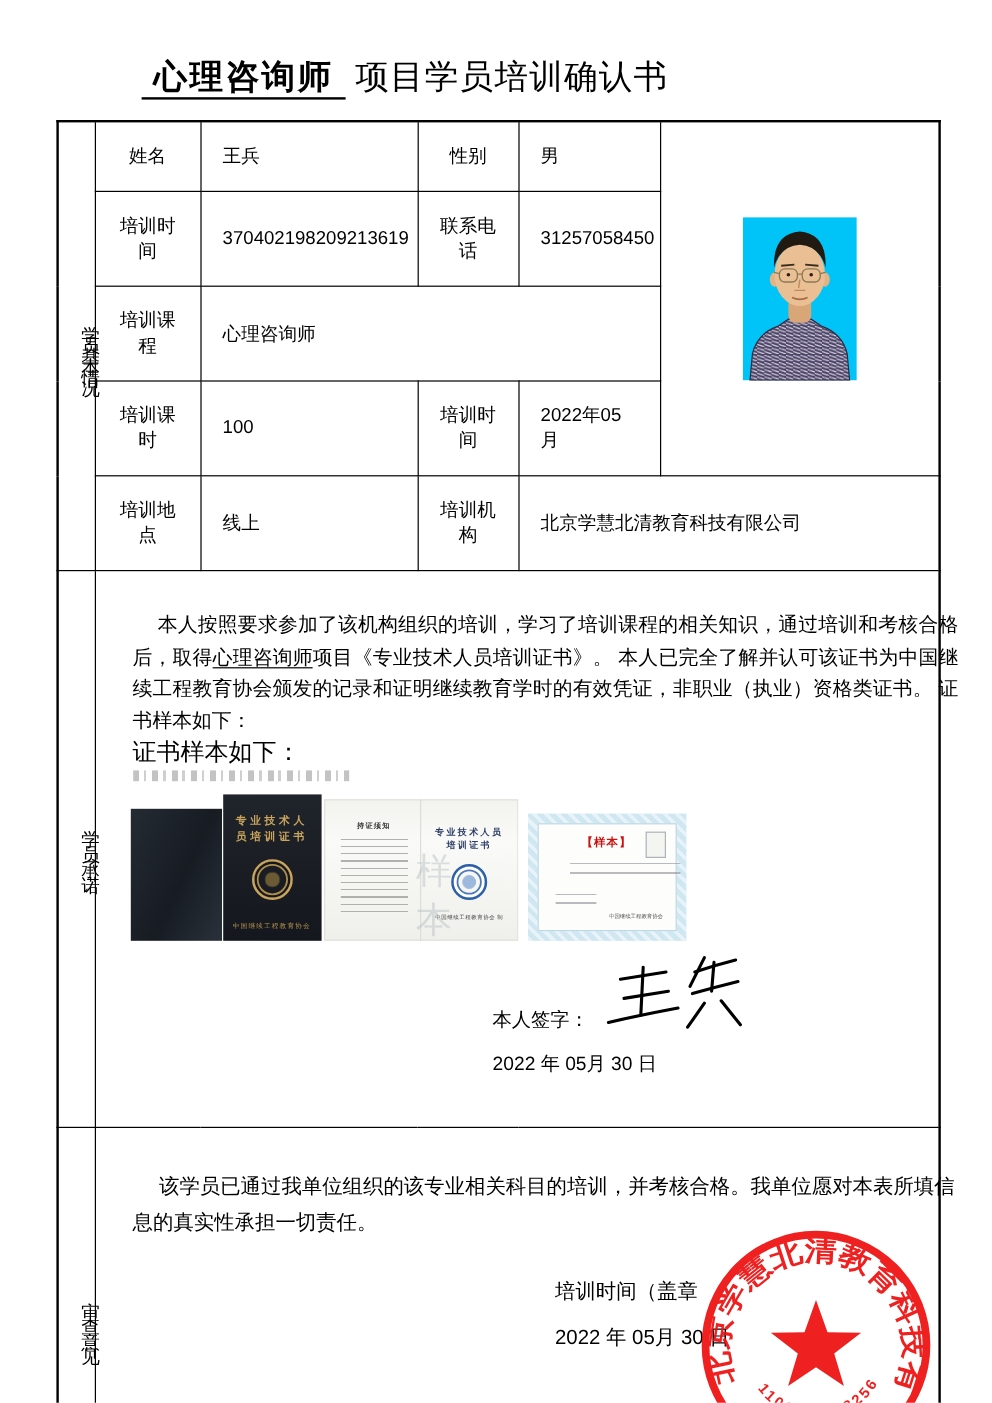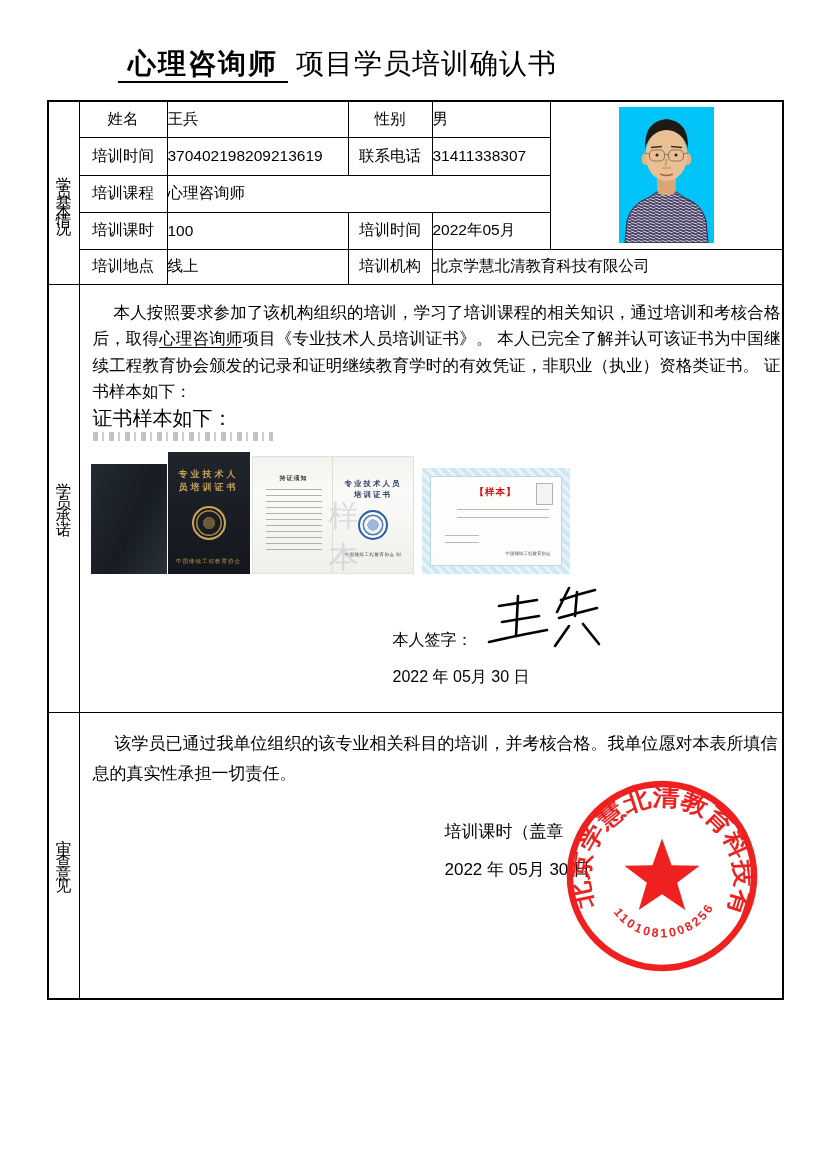--- a/index.html
+++ b/index.html
@@ -15,21 +15,21 @@
   }
   .doc-title .prog{font-weight:bold;letter-spacing:2px;border-bottom:2.5px solid #000;padding:0 10px 2px 10px;}
   .doc-title .suffix{font-weight:500;margin-left:8px;letter-spacing:1px;}
 
   
   table.form{
     position:absolute;left:47px;top:100px;width:735px;
     border-collapse:collapse;table-layout:fixed;
     border:2px solid #000;
   }
-  table.form td{border:1.5px solid #000;font-size:15.5px;padding:0;vertical-align:middle;}
+  table.form td{border:1.5px solid #000;font-size:15.5px;padding:18px;vertical-align:middle;}
   td.lab{text-align:center;}
   td.val{padding-left:9px;}
   td.vcell{text-align:center;}
   .vtext{
     writing-mode:vertical-rl;text-orientation:upright;
     display:inline-block;font-size:15.5px;letter-spacing:9px;line-height:1;
   }
   .vtext.loose{letter-spacing:13px;}
   td.photo-cell{text-align:center;vertical-align:middle;}
 
@@ -77,21 +77,21 @@
     width:26px;height:26px;margin-top:10px;border-radius:50%;
     border:2px solid #2b5fa8;box-shadow:inset 0 0 0 2.5px #fff,inset 0 0 0 4px #4b78b8;
     background:radial-gradient(circle,#9db8dd 0 30%,transparent 32%);
   }
   .inner-org{margin-top:12px;font-size:4.5px;color:#444;letter-spacing:.5px;}
   .wm{
     position:absolute;left:30px;top:40px;font-size:30px;color:#b9c4c6;opacity:.5;
     letter-spacing:16px;pointer-events:none;margin-left:47px;
   }
   .cert-sample{
-    width:148px;height:106px;margin-left:8px;margin-top:22px;background:#cfe7f1;
+    width:132px;height:106px;margin-left:8px;margin-top:22px;background:#cfe7f1;
     padding:8px;position:relative;
     background-image:repeating-linear-gradient(45deg,rgba(255,255,255,.5) 0 3px,transparent 3px 7px);
   }
   .sample-inner{width:100%;height:100%;background:#fdfdfb;box-sizing:border-box;border:1px solid #bcd8e4;position:relative;padding-top:9px;}
   .sample-tag{text-align:center;color:#cc1111;font-weight:bold;font-size:9.5px;letter-spacing:1px;}
   .sample-photo{position:absolute;right:8px;top:6px;width:15px;height:20px;border:1px solid #aab4ba;background:#f4f4f0;}
   .s-lines{position:absolute;left:26px;top:32px;width:92px;height:16px;
     background:repeating-linear-gradient(180deg,#8a8f96 0 1px,transparent 1px 8px);opacity:.6;}
   .s-lines2{position:absolute;left:14px;top:58px;width:34px;height:12px;
     background:repeating-linear-gradient(180deg,#8a8f96 0 1px,transparent 1px 7px);opacity:.6;}
@@ -161,21 +161,21 @@
         <circle cx="57" cy="48" r="1.5" fill="#2a2018"></circle>
         <path d="M47.5,52 L46.5,59 M43,61 L52,61" stroke="#c08b60" stroke-width="1.2" fill="none"></path>
         <path d="M41,67 Q47.5,70 54,67" stroke="#a5694a" stroke-width="1.4" fill="none"></path>
       </svg>
     </td>
   </tr>
   <tr style="height:38px">
     <td class="lab">培训时间</td>
     <td class="val">370402198209213619</td>
     <td class="lab">联系电话</td>
-    <td class="val">31411338307</td>
+    <td class="val">31257058450</td>
   </tr>
   <tr style="height:37px">
     <td class="lab">培训课程</td>
     <td class="val" colspan="3">心理咨询师</td>
   </tr>
   <tr style="height:37px">
     <td class="lab">培训课时</td>
     <td class="val">100</td>
     <td class="lab">培训时间</td>
     <td class="val">2022年05月</td>
@@ -251,21 +251,21 @@
   </tr>
 
   <tr style="height:285px">
     <td class="vcell">
       <span class="vtext loose">审查意见</span>
     </td>
     <td class="bigcell" colspan="5">
       <div class="review-inner">
         <p class="review-p">该学员已通过我单位组织的该专业相关科目的培训，并考核合格。我单位愿对本表所填信息的真实性承担一切责任。</p>
         <div class="unit-block">
-          <div>培训课时（盖章</div>
+          <div>培训时间（盖章</div>
           <div class="unit-date">2022 年 05月 30 日</div>
         </div>
 
         <svg class="stamp" viewBox="0 0 200 200">
           <defs>
             <path id="arcTop" d="M 34,136 A 74,74 0 1 1 166,136" fill="none"></path>
             <path id="arcBottom" d="M 45,126 A 60,60 0 0 0 155,126" fill="none"></path>
           </defs>
           <circle cx="100" cy="100" r="93" fill="none" stroke="#ee1010" stroke-width="6.5"></circle>
           <polygon points="100,62 109.7,89.2 138,89.6 115.3,106.9 123.5,134.4 100,118.5 76.5,134.4 84.7,106.9 62,89.6 90.3,89.2" fill="#ee1010"></polygon>

